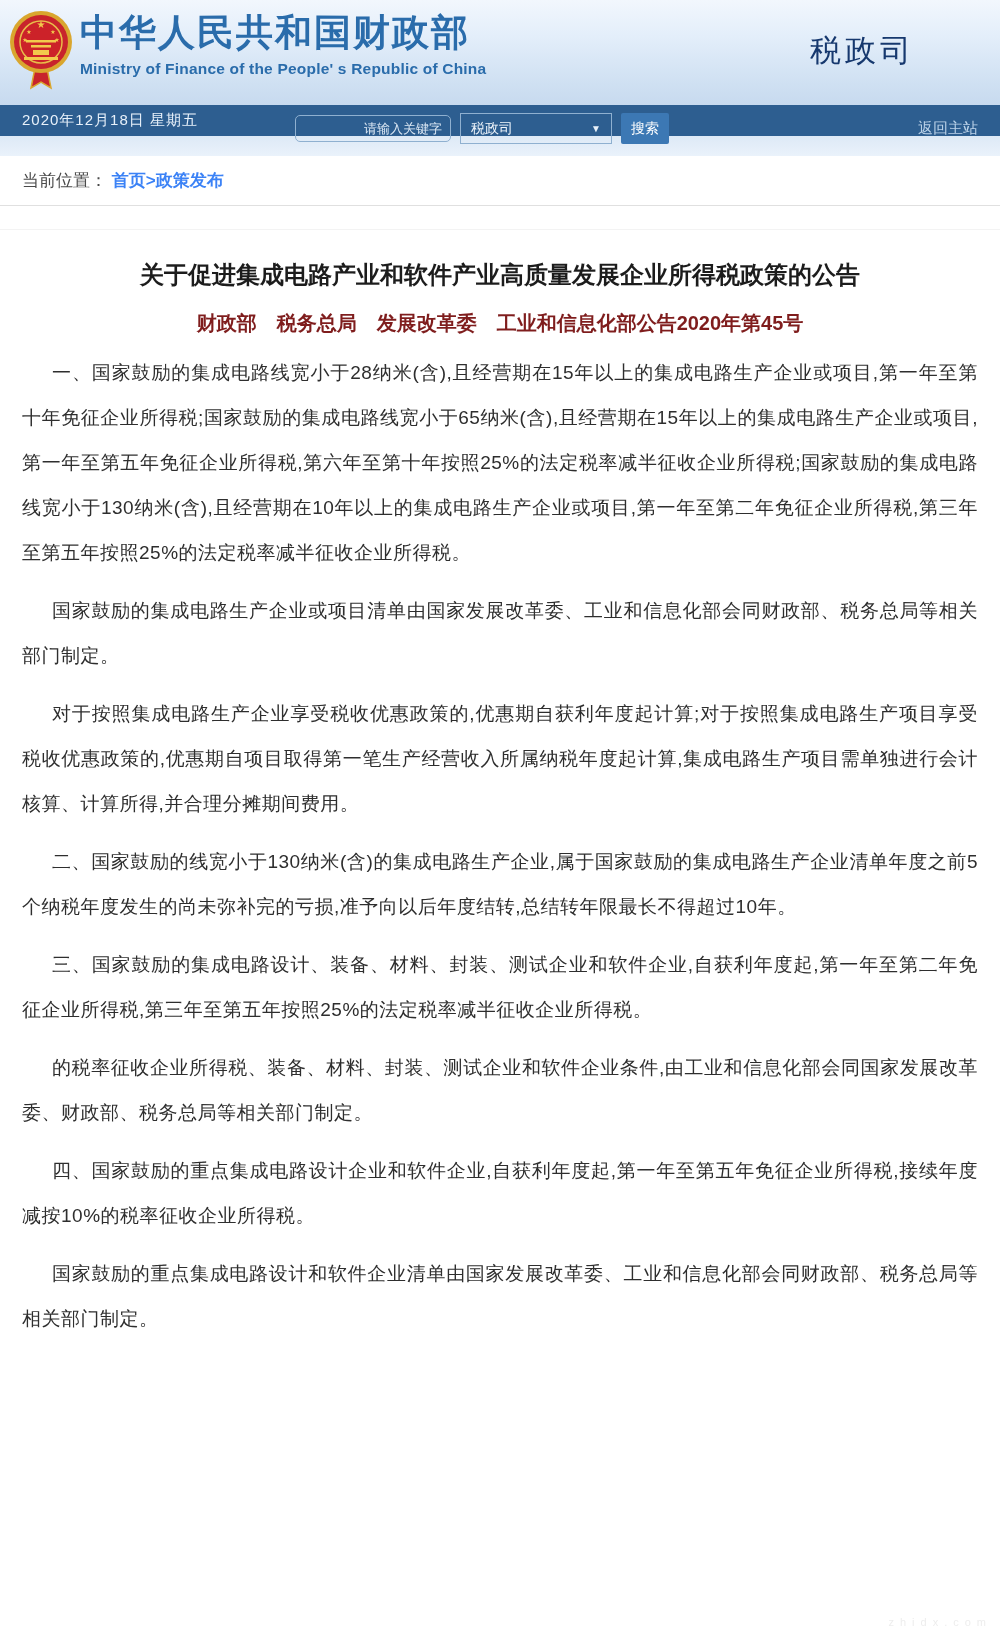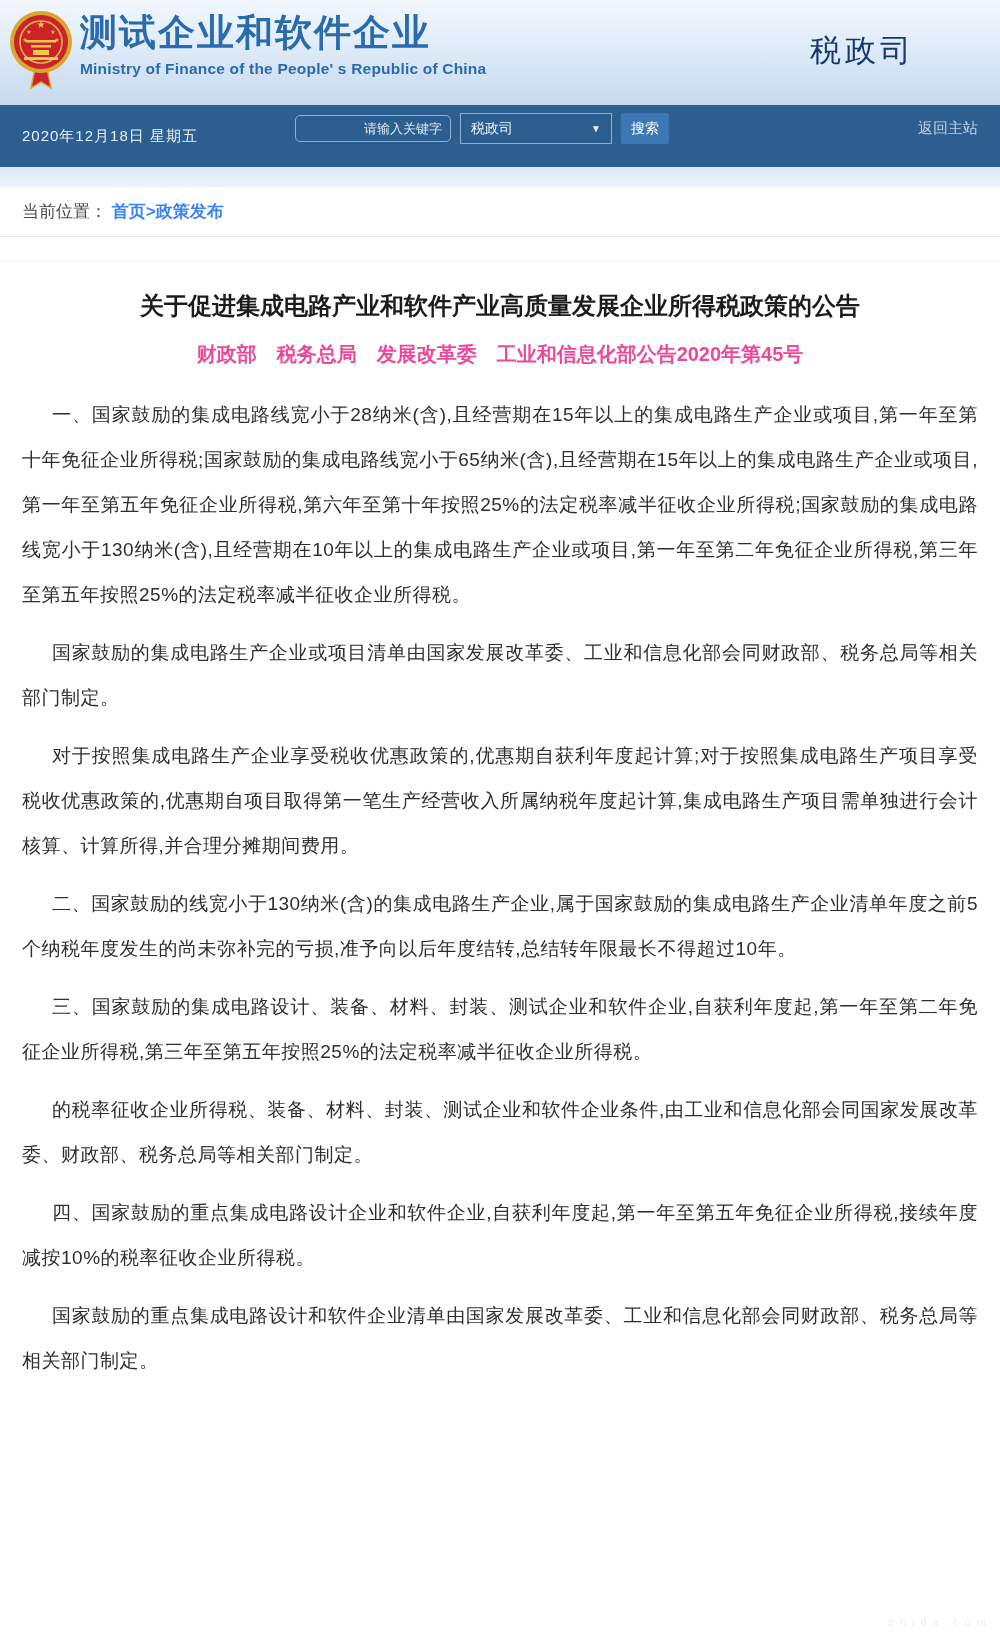--- a/index.html
+++ b/index.html
@@ -26,21 +26,21 @@
   .site-subtitle {
     color: #2a6cab; font-size: 15.5px; font-weight: bold; margin-top: 6px; letter-spacing: 0.2px;
   }
   .dept-name {
     position: absolute; right: 85px; top: 30px;
     color: #16386e; font-size: 31px; letter-spacing: 4px;
   }
 
   
   .navbar {
-    height: 62px; width: 100%; background: #2d5e90;
+    height: 31px; width: 100%; background: #2d5e90;
     display: flex; align-items: center; position: relative;
   }
   .nav-date { color: #e8f1fa; font-size: 15px; margin-left: 22px; letter-spacing: 1px; }
   .search-input {
     position: absolute; left: 295px; top: 10px;
     width: 156px; height: 27px;
     background: transparent; border: 1px solid #8fb0d0; border-radius: 5px;
     color: #eef4fb; font-size: 13px; padding: 0 8px; outline: none;
     font-family: "Liberation Sans", "DejaVu Sans", sans-serif;
     text-align: right;
@@ -79,22 +79,22 @@
   .breadcrumb .crumb-path { color: #3b82f6; cursor: pointer; font-weight: bold; }
   .content-gap { height: 24px; background: #ffffff; border-bottom: 1px solid #f3f3f3; }
 
   
   .article { padding: 16px 22px 0 22px; background: #ffffff; }
   .article-title {
     text-align: center; font-size: 24px; font-weight: bold; color: #1c1c1c;
     line-height: 34px; margin-top: 12px;
   }
   .article-subtitle {
-    text-align: center; font-size: 20px; font-weight: bold; color: #ec4899;
-    margin-top: 18px; margin-bottom: 24px;
+    text-align: center; font-size: 20px; font-weight: bold; color: #7f1d1d;
+    margin-top: 18px; margin-bottom: 13px;
   }
   .article-body { margin-top: 10px; }
   .article-body p.para {
     font-size: 19px; color: #2e2e2e; line-height: 45px;
     text-indent: 30px; margin-bottom: 13px; text-align: justify;
     letter-spacing: 0.5px;
   }
 
   
   .watermark {
@@ -124,21 +124,21 @@
       <text x="44" y="28" text-anchor="middle" font-size="6" fill="#f2c94c">★</text>
       <text x="16" y="36" text-anchor="middle" font-size="6" fill="#f2c94c">★</text>
       <text x="48" y="36" text-anchor="middle" font-size="6" fill="#f2c94c">★</text>
       <rect x="17" y="34" width="30" height="2.5" fill="#f2c94c"></rect>
       <rect x="22" y="39" width="20" height="2.5" fill="#f2c94c"></rect>
       <rect x="24" y="44" width="16" height="5" fill="#f2c94c"></rect>
       <rect x="15" y="51" width="34" height="3" fill="#f2c94c"></rect>
     </svg>
   </div>
   <div class="header-titles">
-    <div class="site-title">测试企业和软件企业</div>
+    <div class="site-title">中华人民共和国财政部</div>
     <div class="site-subtitle">Ministry of Finance of the People' s Republic of China</div>
   </div>
   <div class="dept-name">税政司</div>
 </div>
 
 <div class="navbar">
   <span class="nav-date">2020年12月18日  星期五</span>
   <input class="search-input" type="text" placeholder="请输入关键字" style="">
   <div class="scope-select">
     <span>税政司</span>

